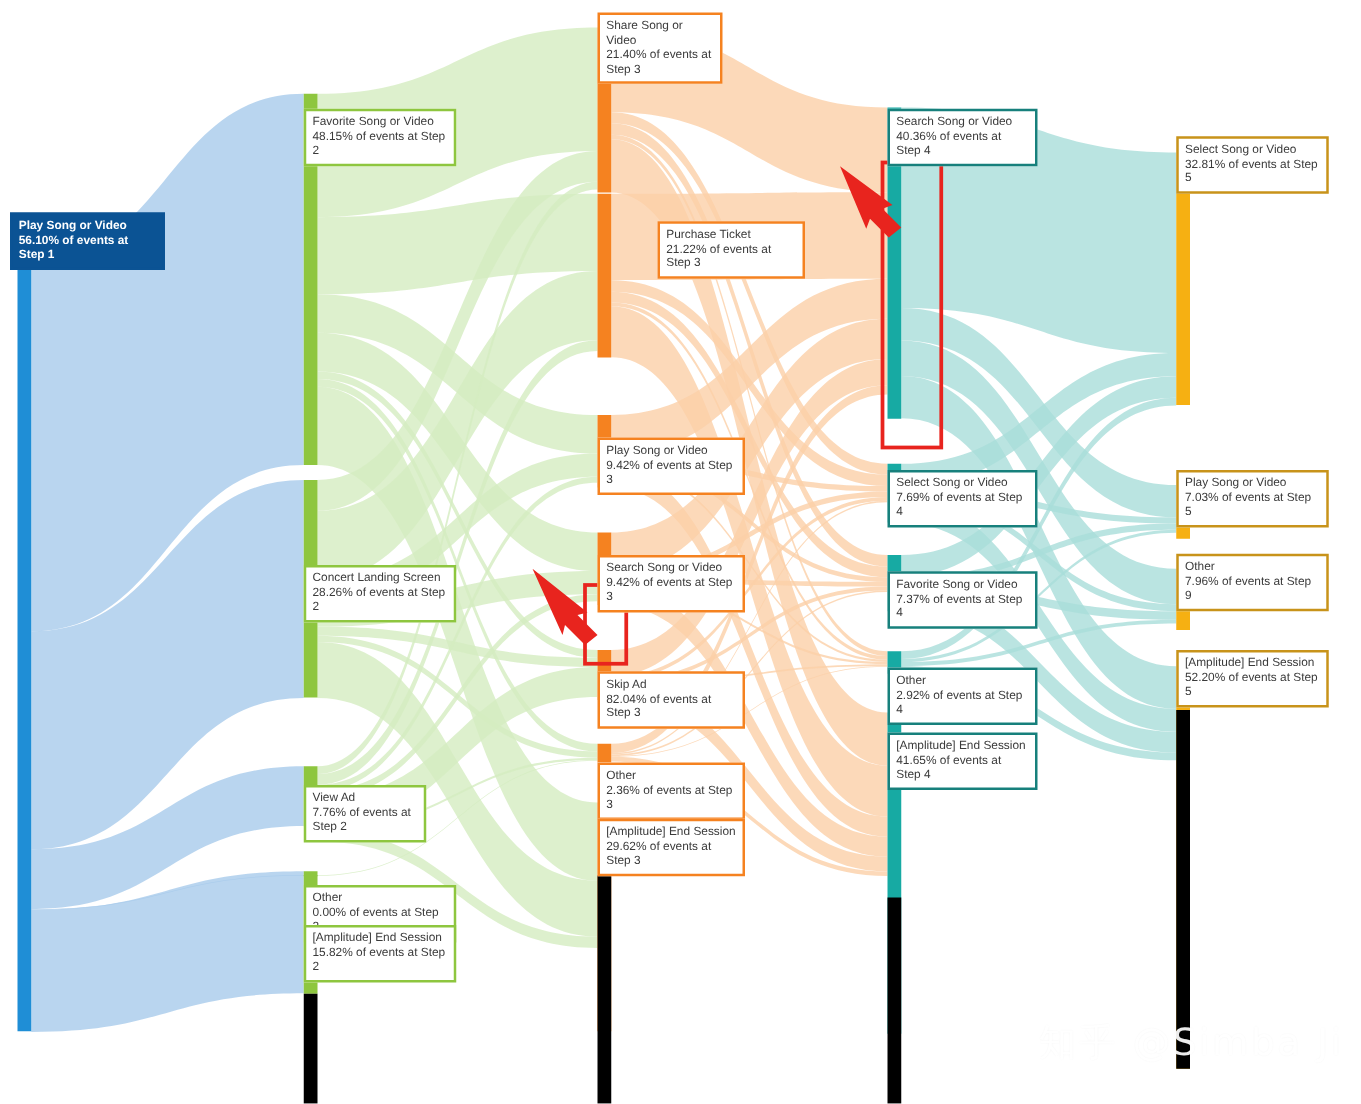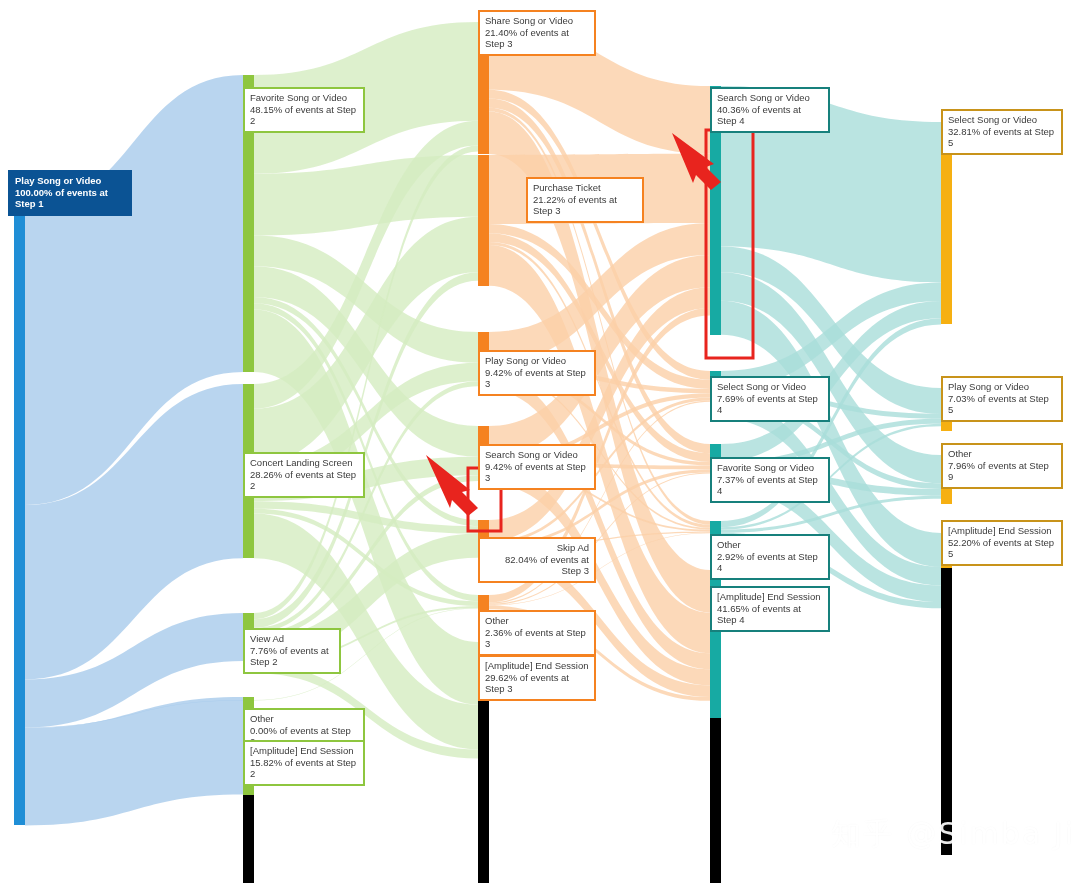--- a/index.html
+++ b/index.html
@@ -148,21 +148,21 @@
       <rect x="710" y="718" width="11" height="165" fill="#000000"></rect>
       <rect x="941" y="568" width="11" height="287" fill="#000000"></rect>
       <rect x="468" y="468" width="33" height="63" fill="none" stroke="#e8241e" stroke-width="3"></rect>
       <path d="M426,455 L470,490 L462,492 L478,508 L468,516 L452,500 L450,508 Z" fill="#e8241e"></path>
       <rect x="706" y="130" width="47" height="228" fill="none" stroke="#e8241e" stroke-width="3"></rect>
       <path d="M672,133 L714,164 L706,167 L721,182 L711,190 L696,175 L693,183 Z" fill="#e8241e"></path>
     </svg>
 
   <div class="node-label root" style="left:8px;top:170px;width:124px;">
     <span class="ttl">Play Song or Video</span>
-    <span class="sub">100.00% of events at Step 1</span>
+    <span class="sub">56.10% of events at Step 1</span>
   </div>
 
   <div class="node-label" style="left:243px;top:87px;width:122px;border-color:#8ec63f;">
     <span class="ttl">Favorite Song or Video</span>
     <span class="sub">48.15% of events at Step 2</span>
   </div>
   <div class="node-label" style="left:243px;top:411px;width:122px;border-color:#8ec63f;margin-top:41px;">
     <span class="ttl">Concert Landing Screen</span>
     <span class="sub">28.26% of events at Step 2</span>
   </div>
@@ -172,37 +172,37 @@
   </div>
   <div class="node-label" style="left:243px;top:708px;width:122px;border-color:#8ec63f;">
     <span class="ttl">Other</span>
     <span class="sub">0.00% of events at Step 2</span>
   </div>
   <div class="node-label" style="left:243px;top:740px;width:122px;border-color:#8ec63f;">
     <span class="ttl">[Amplitude] End Session</span>
     <span class="sub">15.82% of events at Step 2</span>
   </div>
 
-  <div class="node-label" style="left:478px;top:10px;width:118px;border-color:#f58220;">
+  <div class="node-label" style="left:478px;top:10px;width:100px;border-color:#f58220;">
     <span class="ttl">Share Song or Video</span>
     <span class="sub">21.40% of events at Step 3</span>
   </div>
   <div class="node-label" style="left:478px;top:177px;width:118px;border-color:#f58220;margin-left:48px;">
     <span class="ttl">Purchase Ticket</span>
     <span class="sub">21.22% of events at Step 3</span>
   </div>
   <div class="node-label" style="left:478px;top:350px;width:118px;border-color:#f58220;">
     <span class="ttl">Play Song or Video</span>
     <span class="sub">9.42% of events at Step 3</span>
   </div>
   <div class="node-label" style="left:478px;top:444px;width:118px;border-color:#f58220;">
     <span class="ttl">Search Song or Video</span>
     <span class="sub">9.42% of events at Step 3</span>
   </div>
-  <div class="node-label" style="left:478px;top:537px;width:118px;border-color:#f58220;text-align:right;">
+  <div class="node-label" style="left:478px;top:537px;width:118px;border-color:#f58220;">
     <span class="ttl">Skip Ad</span>
     <span class="sub">82.04% of events at Step 3</span>
   </div>
   <div class="node-label" style="left:478px;top:610px;width:118px;border-color:#f58220;">
     <span class="ttl">Other</span>
     <span class="sub">2.36% of events at Step 3</span>
   </div>
   <div class="node-label" style="left:478px;top:655px;width:118px;border-color:#f58220;">
     <span class="ttl">[Amplitude] End Session</span>
     <span class="sub">29.62% of events at Step 3</span>

